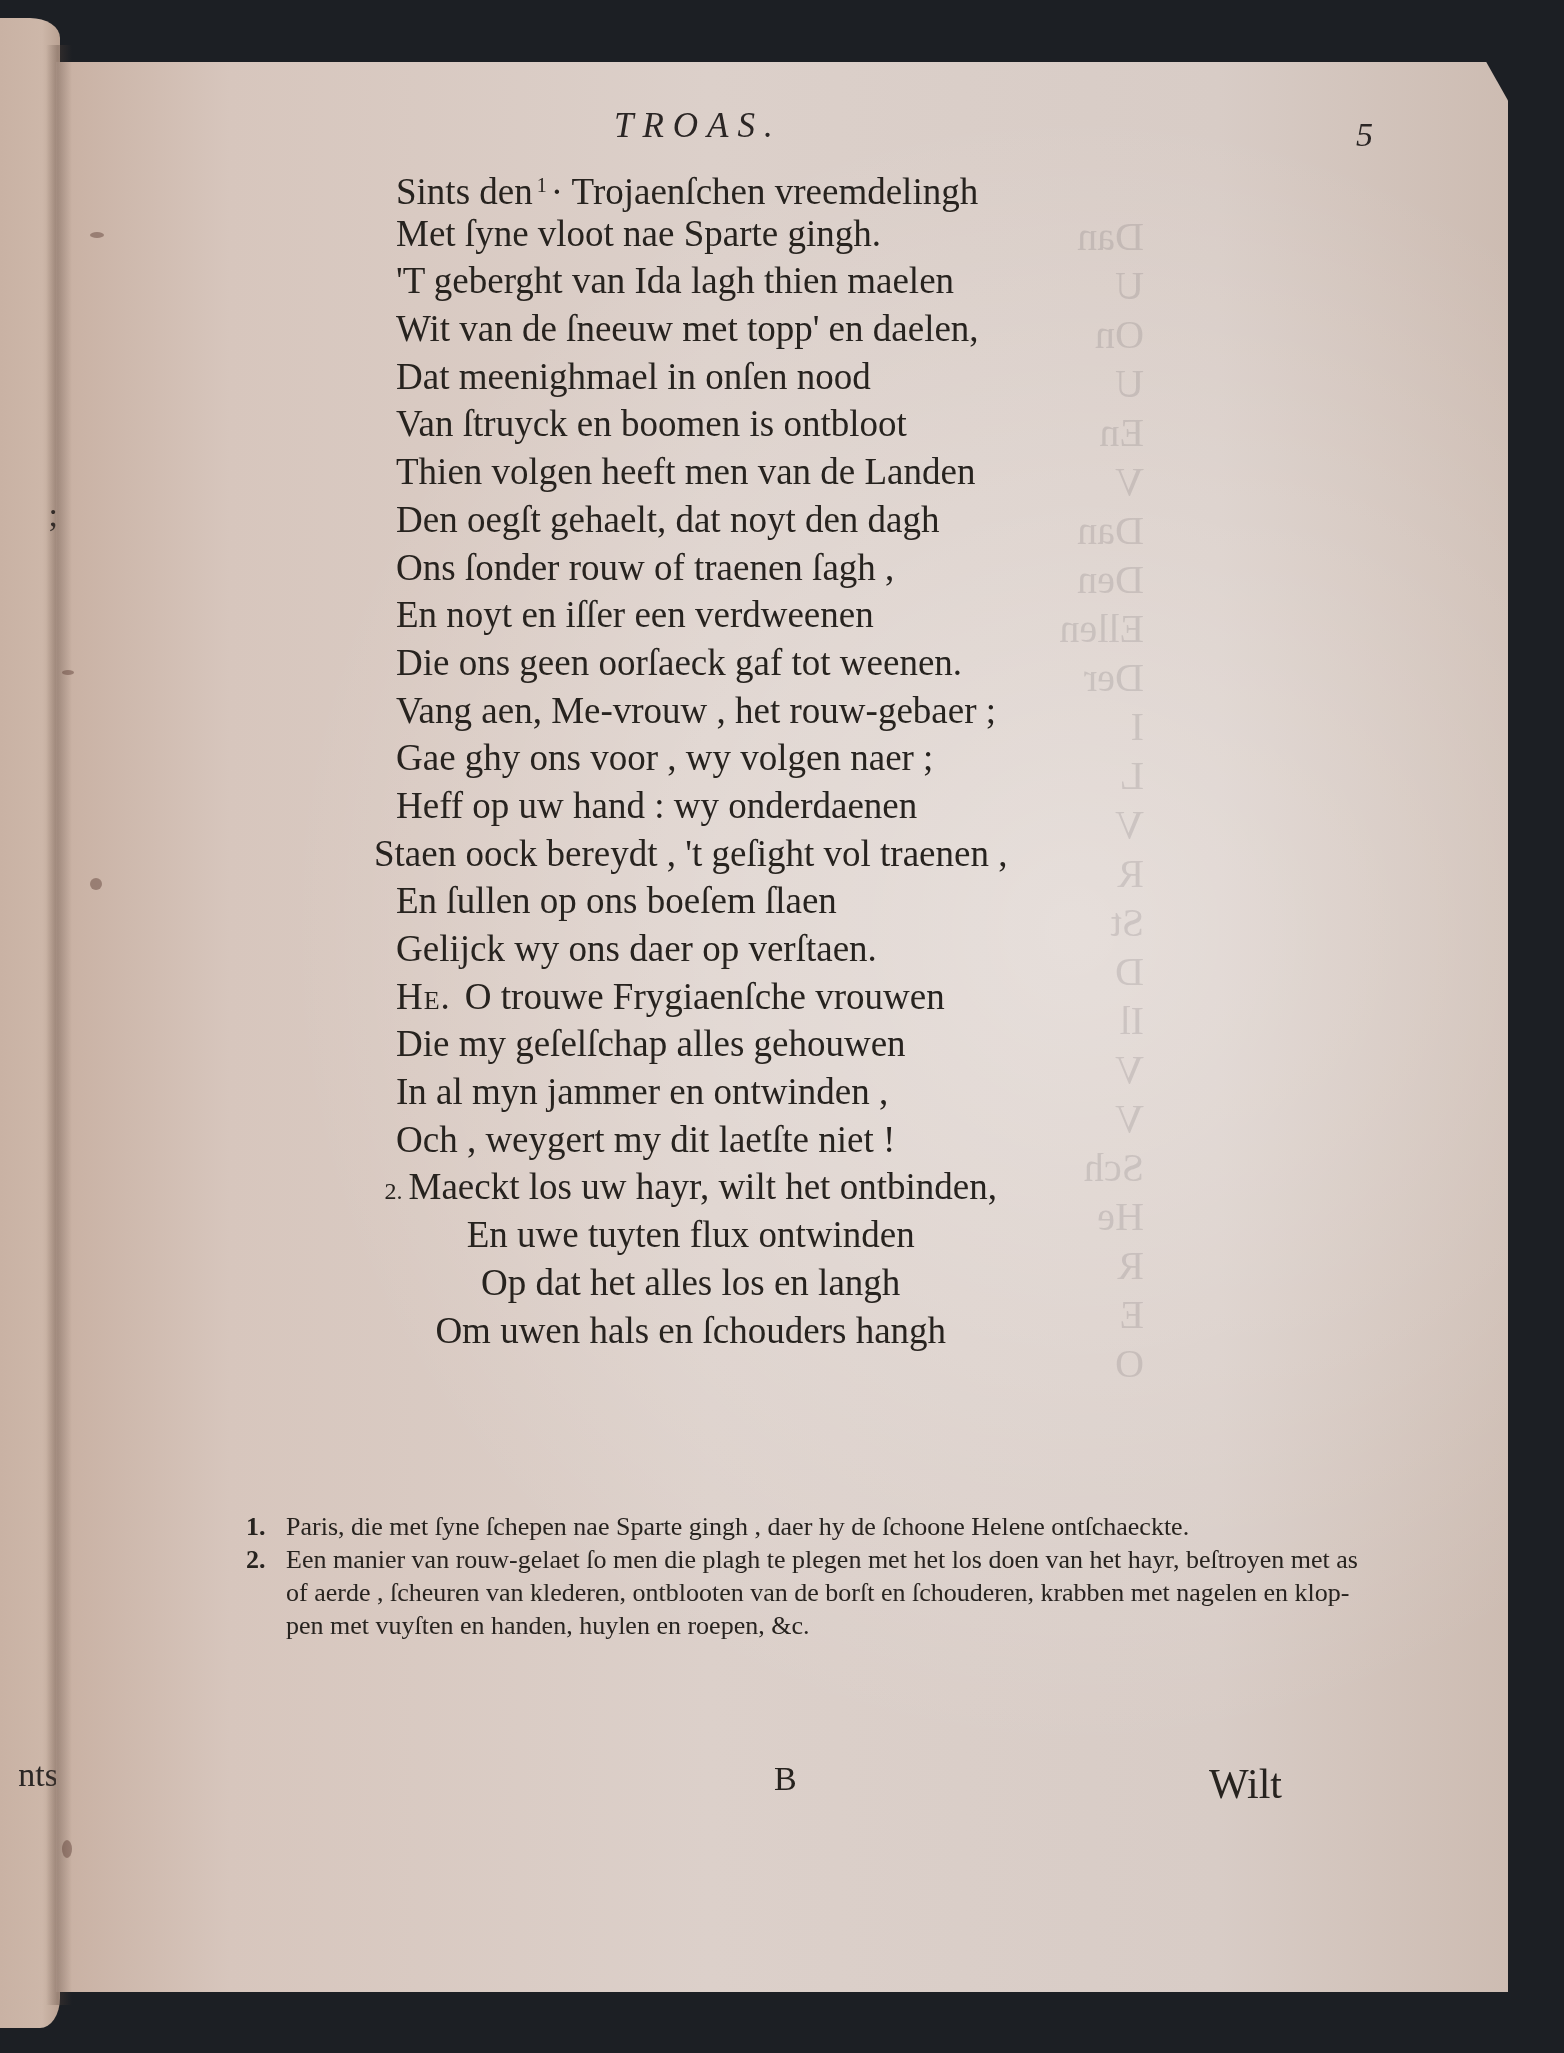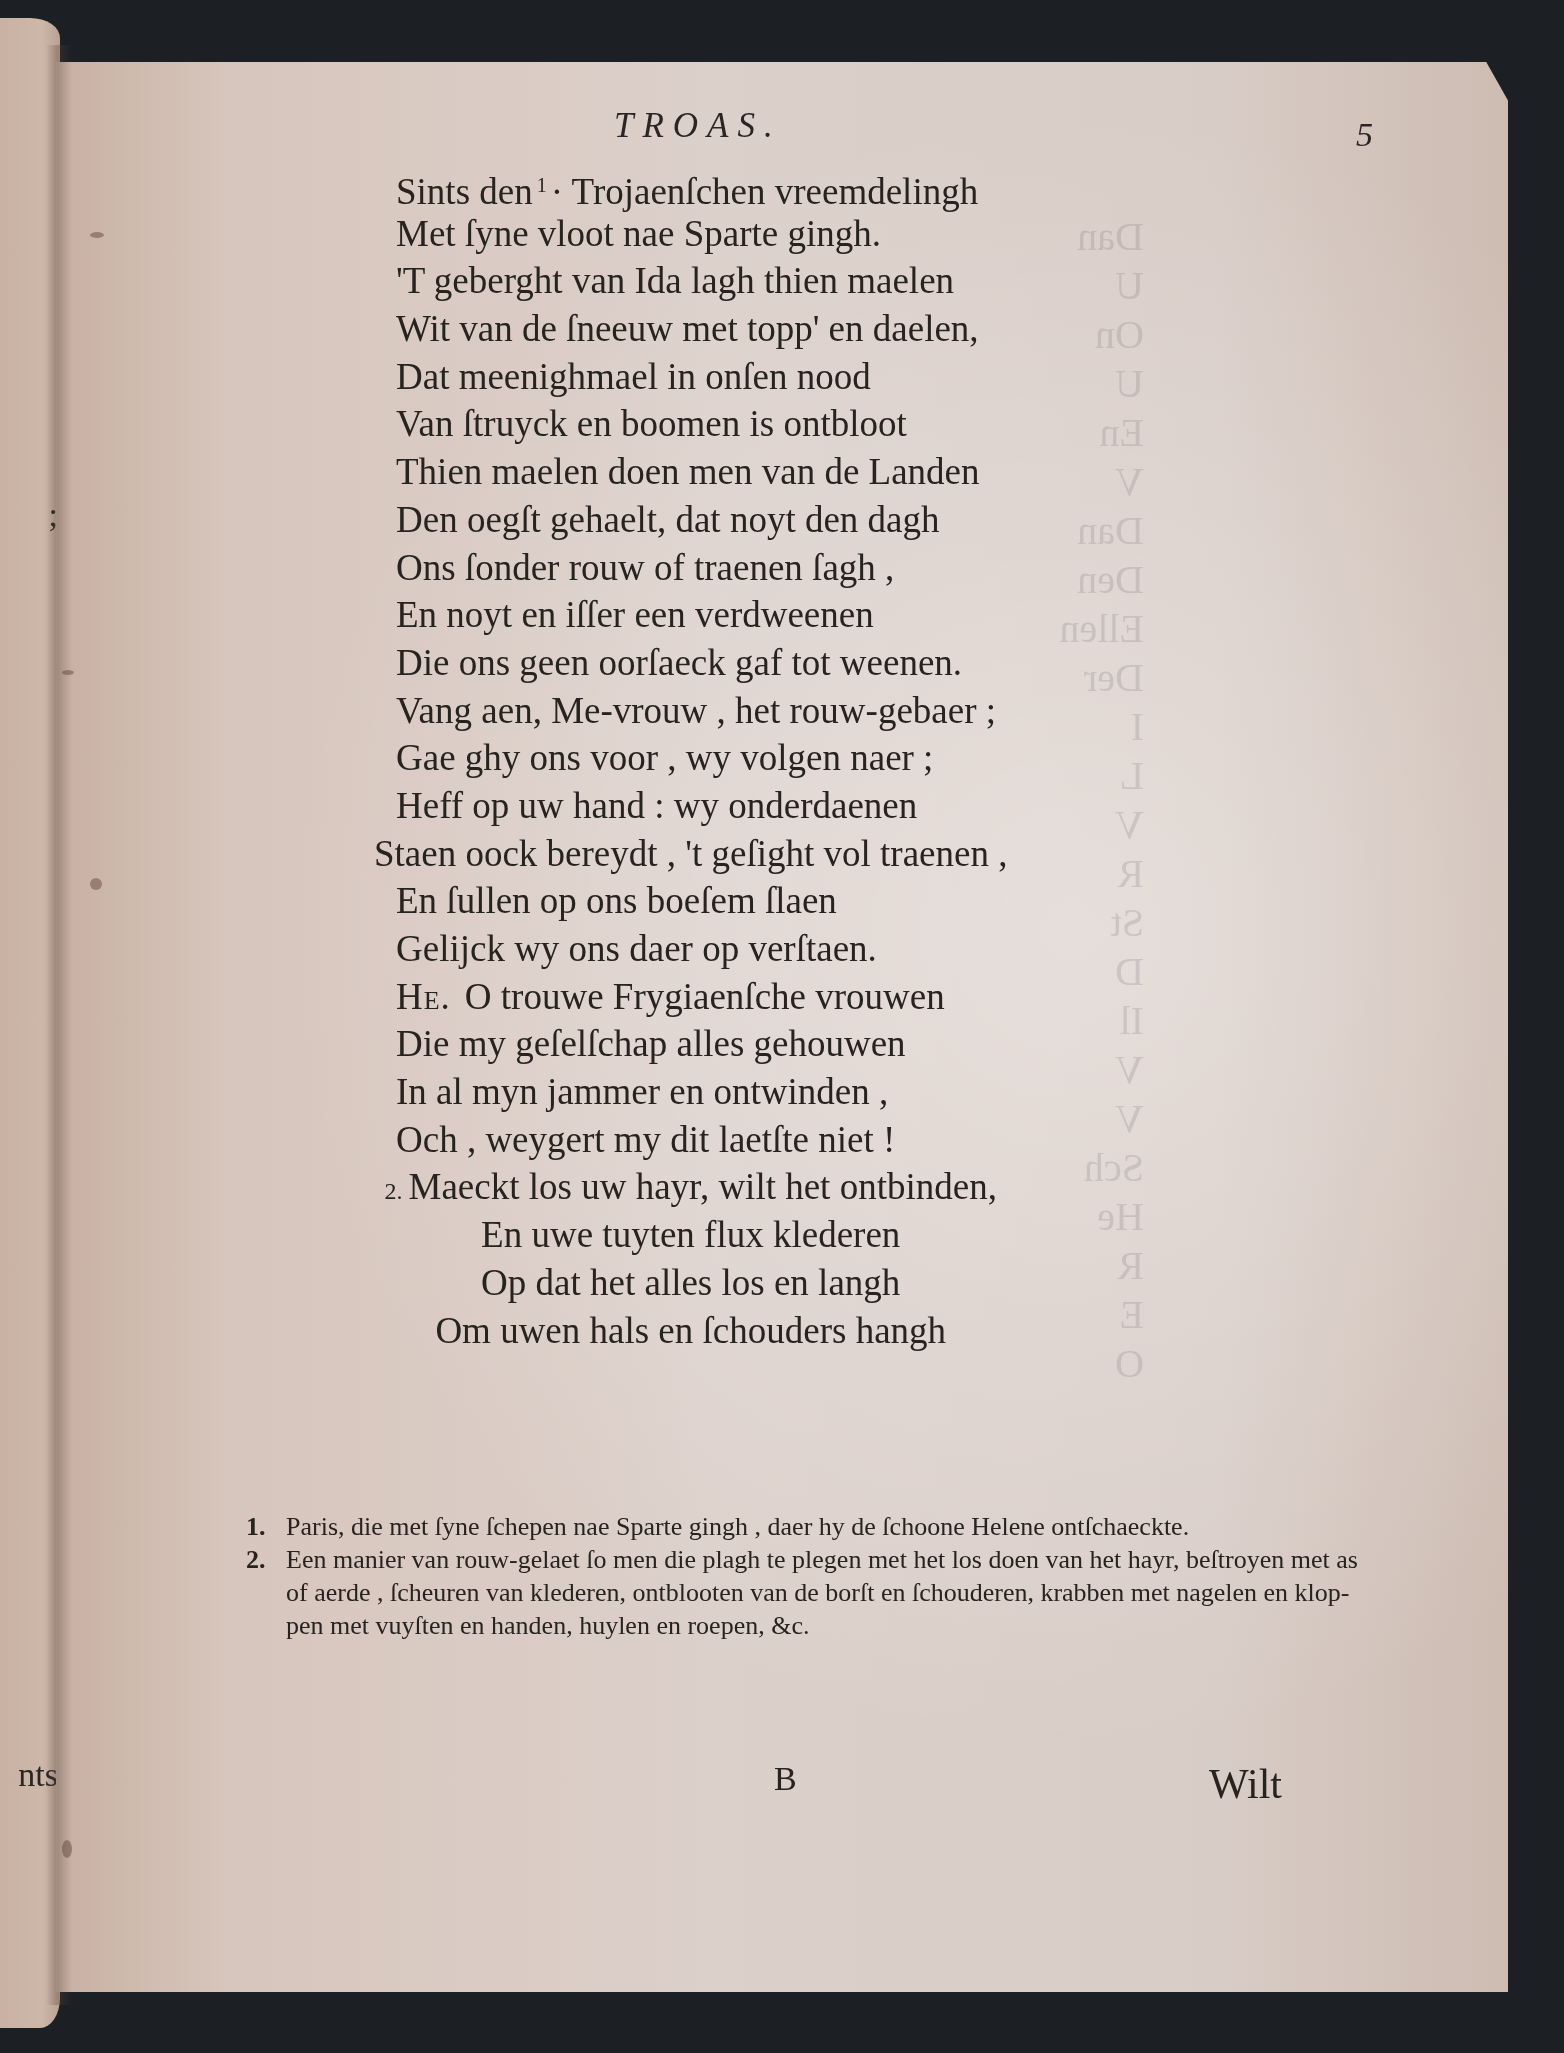--- a/index.html
+++ b/index.html
@@ -206,41 +206,41 @@
 
   <ol class="verse">
     <li>
       <span>Sints den</span><span class="note-ref">1</span><span>· Trojaenſchen vreemdelingh</span>
     </li>
     <li>Met ſyne vloot nae Sparte gingh.</li>
     <li>'T geberght van Ida lagh thien maelen</li>
     <li>Wit van de ſneeuw met topp' en daelen,</li>
     <li>Dat meenighmael in onſen nood</li>
     <li>Van ſtruyck  en boomen is ontbloot</li>
-    <li>Thien maelen doen men van de Landen</li>
+    <li>Thien volgen heeft men van de Landen</li>
     <li>Den oegſt gehaelt,  dat noyt den dagh</li>
     <li>Ons ſonder rouw of traenen ſagh ,</li>
     <li>En noyt en iſſer een verdweenen</li>
     <li>Die ons geen oorſaeck gaf tot weenen.</li>
     <li>Vang aen, Me-vrouw , het rouw-gebaer ;</li>
     <li>Gae ghy ons voor , wy volgen naer ;</li>
     <li>Heff op uw hand : wy onderdaenen</li>
     <li class="outdent">Staen oock bereydt , 't geſight vol traenen ,</li>
     <li>En ſullen op ons boeſem ſlaen</li>
     <li>Gelijck wy ons daer op verſtaen.</li>
     <li>
       <span class="speaker">He.</span><span>O trouwe Frygiaenſche vrouwen</span>
     </li>
     <li>Die my geſelſchap alles gehouwen</li>
     <li>In al myn jammer en ontwinden  ,</li>
     <li>Och , weygert my dit laetſte niet !</li>
     <li class="outdent">
       <span class="note-ref" style="font-size:24px;vertical-align:0;margin:0 6px 0 0;">2.</span><span>Maeckt los uw hayr, wilt het ontbinden,</span>
     </li>
-    <li class="outdent">En uwe tuyten  flux klederen</li>
+    <li class="outdent">En uwe tuyten  flux ontwinden</li>
     <li class="outdent">Op  dat het alles los en langh</li>
     <li class="outdent">Om uwen hals en ſchouders hangh</li>
   </ol>
 
   <ol class="footnotes">
     <li>
       <span class="fn-num">1.</span>
       <span>Paris, die met ſyne ſchepen  nae Sparte gingh ,  daer hy de ſchoone Helene ontſchaeckte.</span>
     </li>
     <li>

